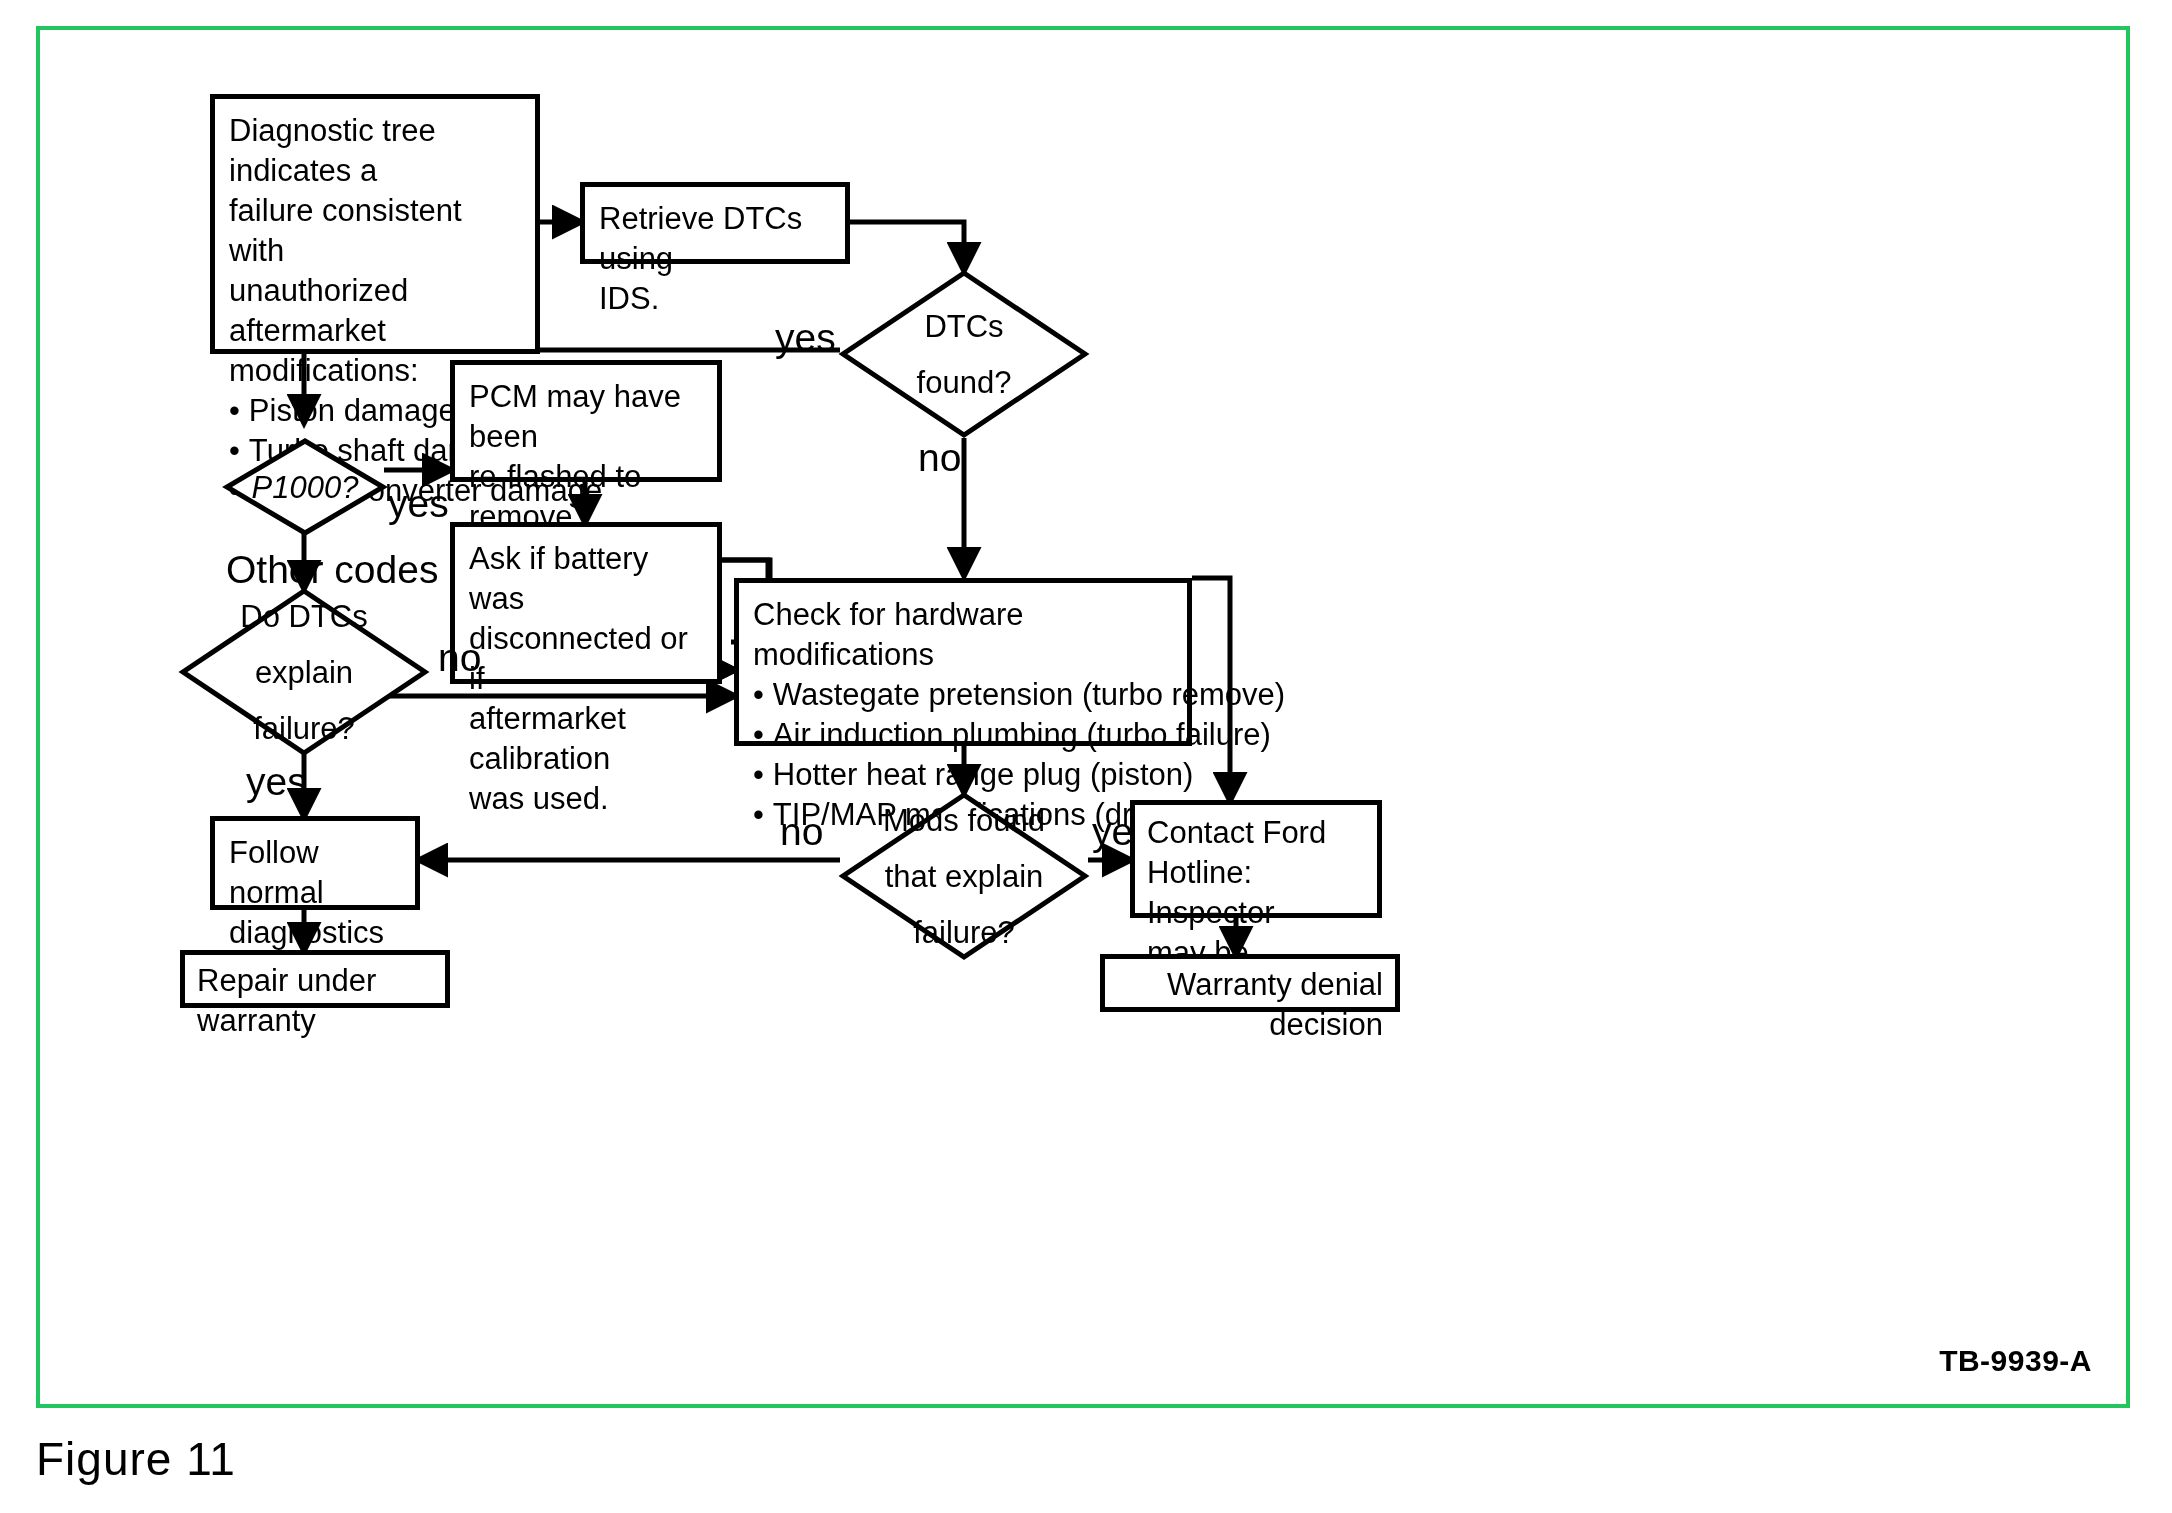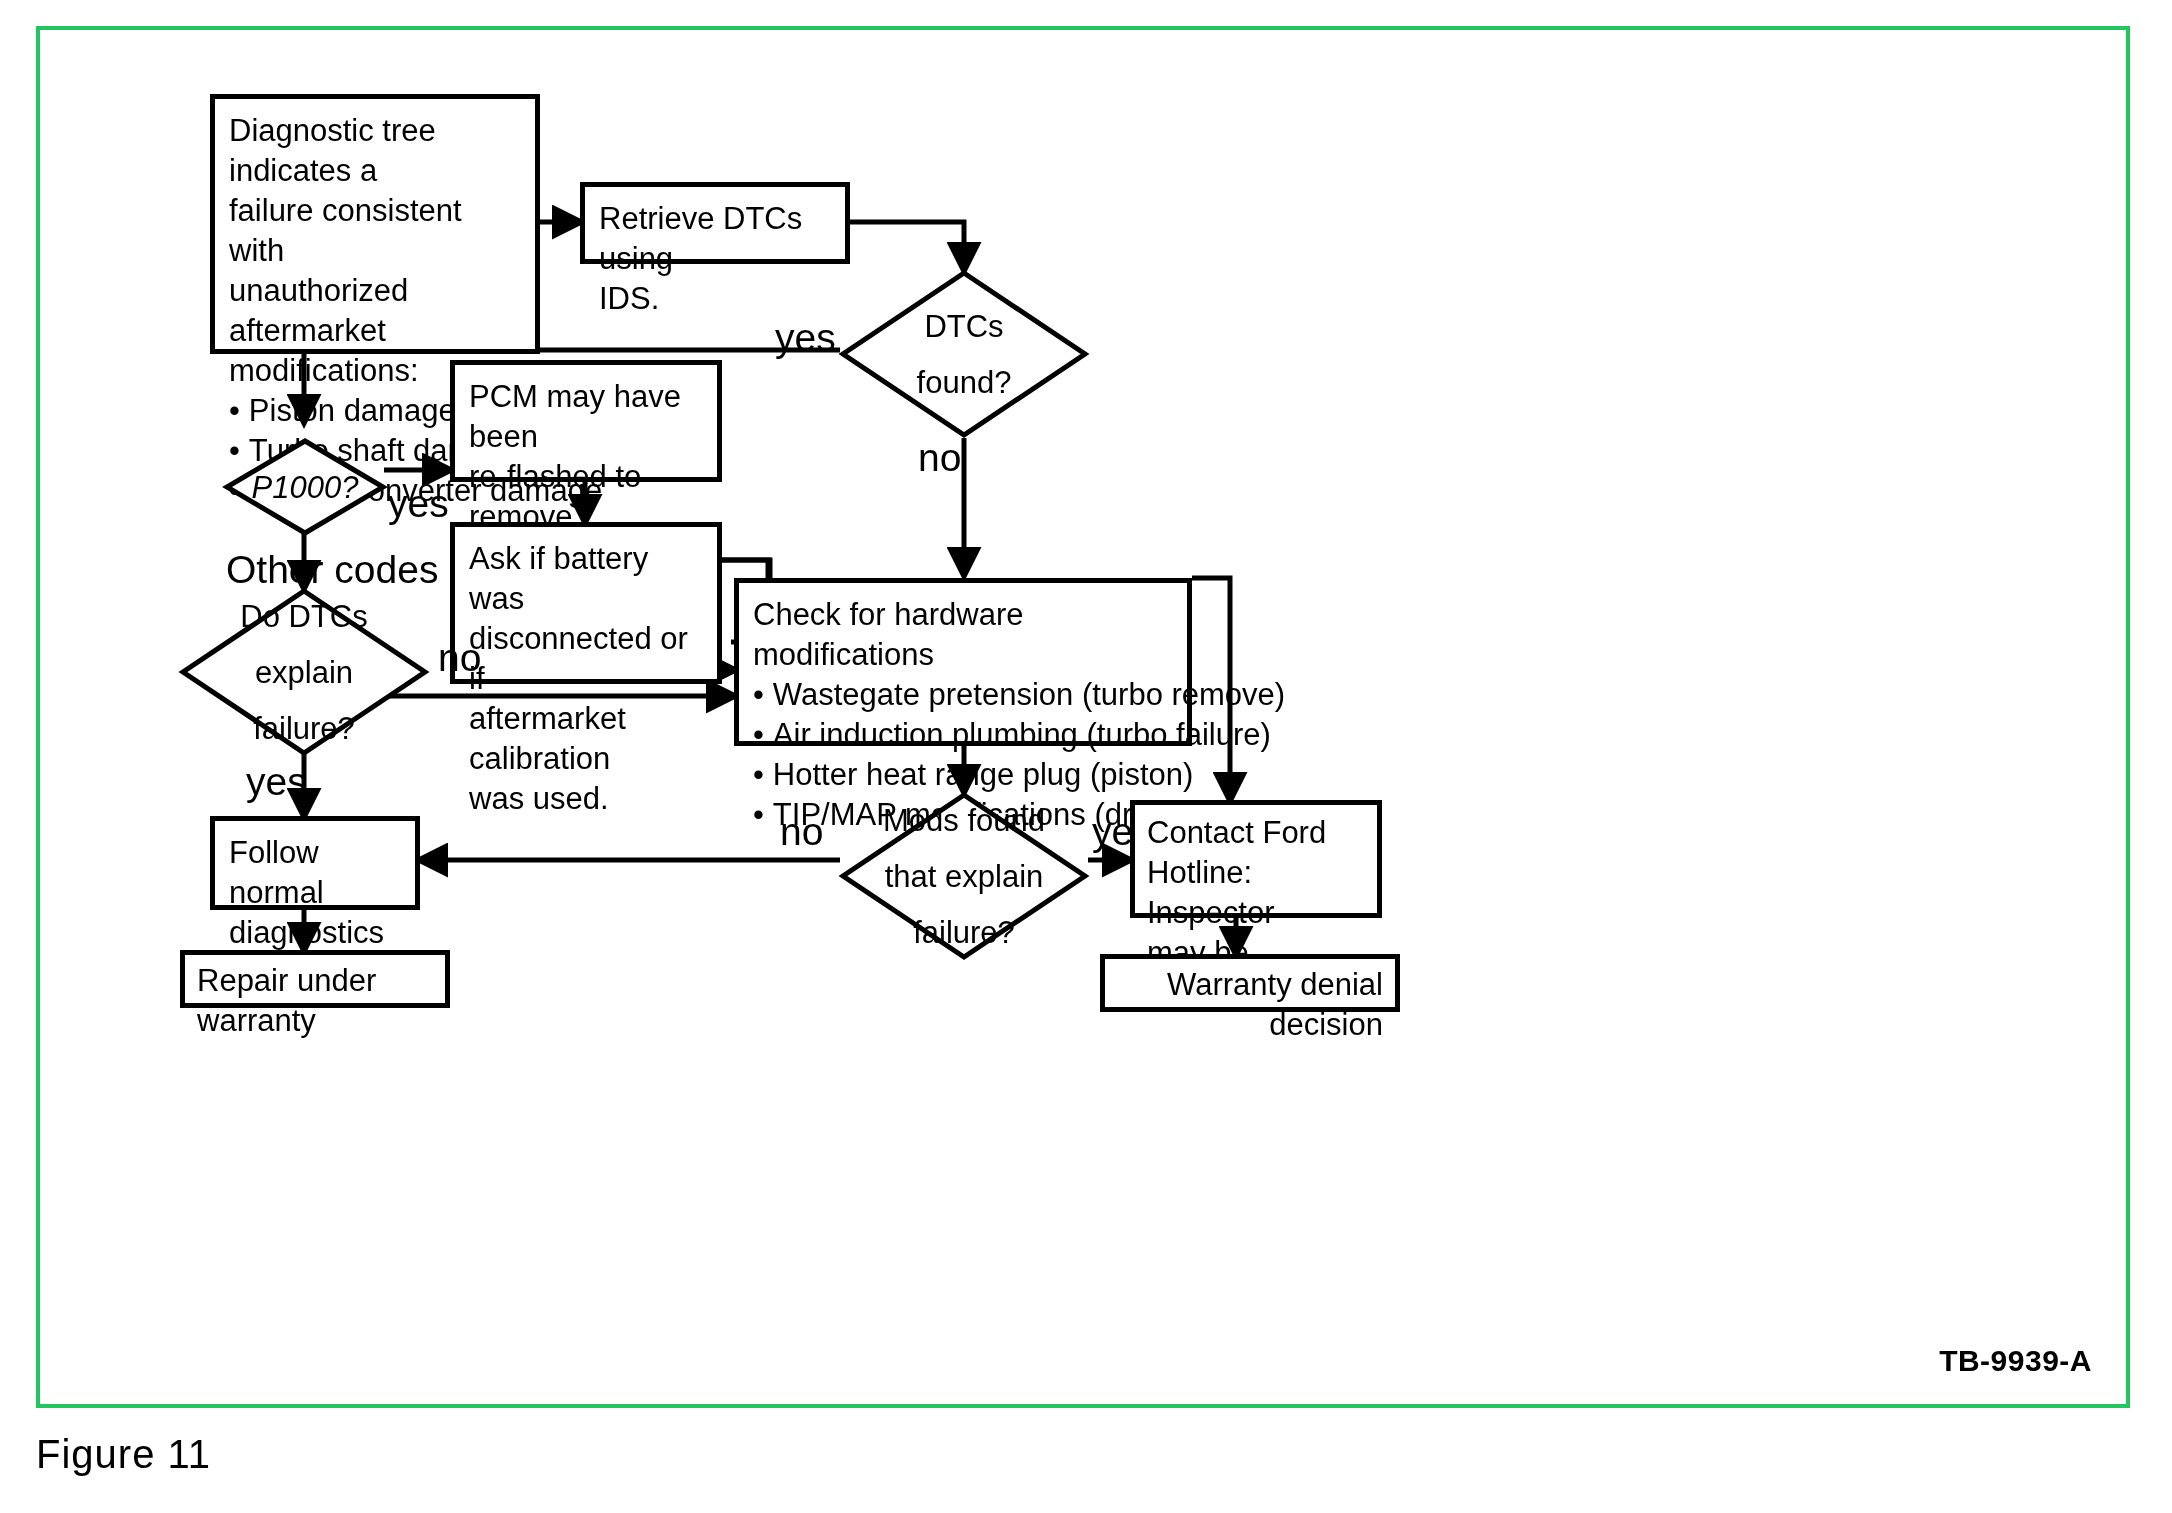--- a/index.html
+++ b/index.html
@@ -13,21 +13,21 @@
   .node li:before{content:"\2022";margin-right:9px;}
   .bl{margin-top:22px;}
   .dia{position:absolute;}
   .dia svg{position:absolute;left:0;top:0;overflow:visible;}
   .dlabel{position:absolute;left:0;top:0;width:100%;height:100%;
           display:flex;flex-direction:column;align-items:center;justify-content:center;
           font-size:31px;line-height:39px;text-align:center;color:#000;gap:17px;}
   .edgelabel{position:absolute;font-size:39px;line-height:31px;color:#000;white-space:nowrap;}
   #wires{position:absolute;left:0;top:0;width:2094px;height:1382px;overflow:visible;}
   #tbcode{position:absolute;right:34px;bottom:26px;font-size:30px;font-weight:bold;letter-spacing:.5px;color:#000;}
-  #caption{position:absolute;left:36px;top:1432px;font-size:40px;color:#000;letter-spacing:1px;}
+  #caption{position:absolute;left:36px;top:1432px;font-size:46px;color:#000;letter-spacing:1px;}
 </style>
 </head>
 <body>
 
 <div id="page">
 
   <div id="frame">
 
     <svg id="wires" viewBox="0 0 2094 1382">
       <defs>

